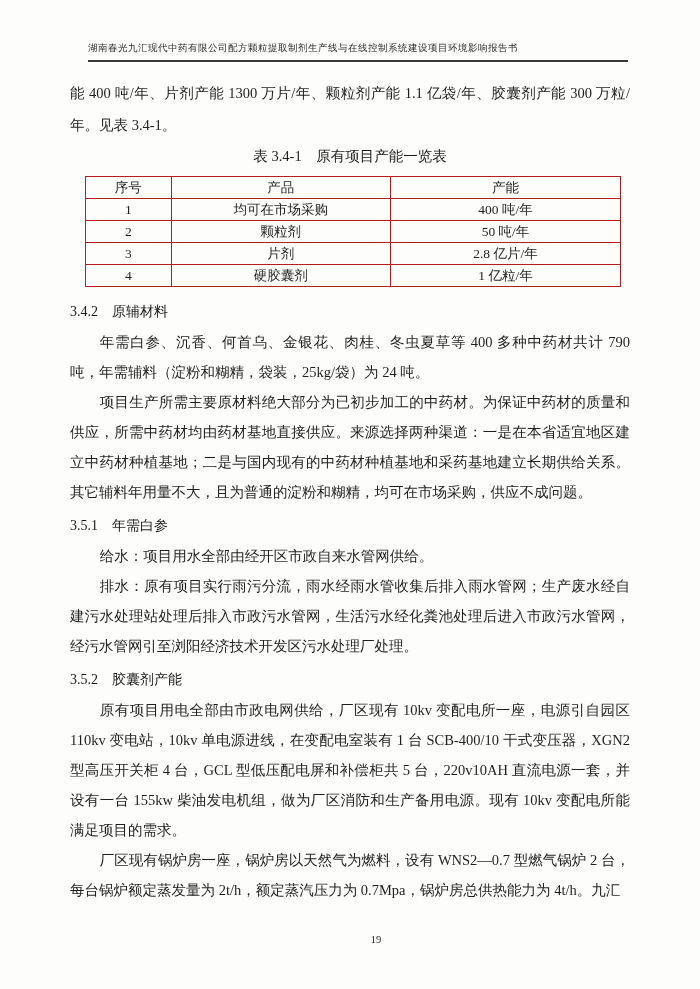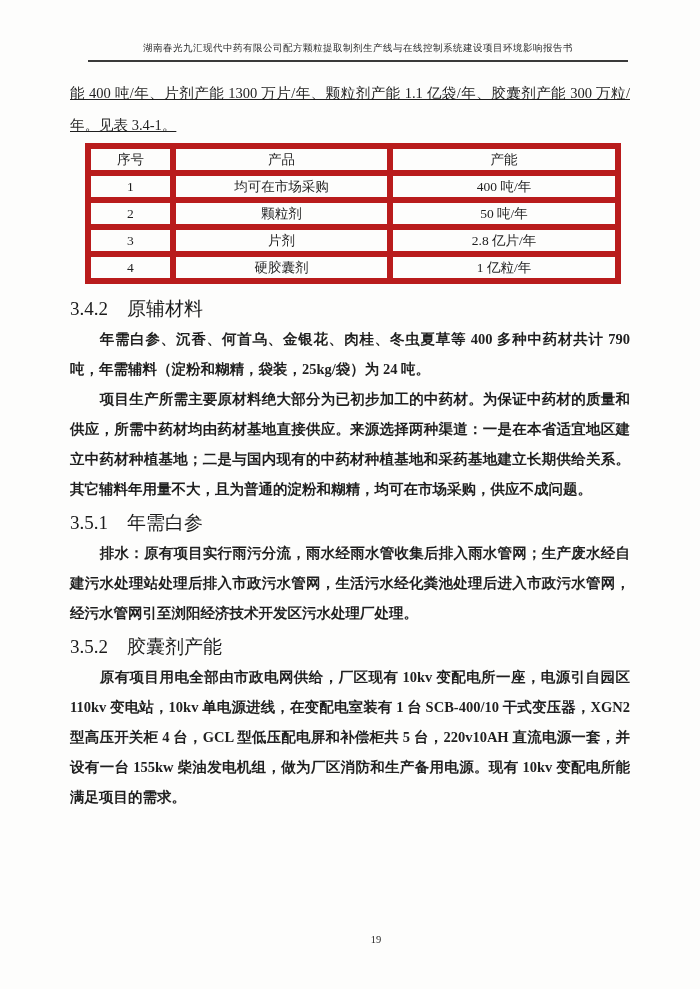--- a/index.html
+++ b/index.html
@@ -18,70 +18,69 @@
     overflow: hidden;
     box-sizing: border-box;
   }
   
   .page-header {
     margin: 42px 72px 0 88px;
     padding-bottom: 5px;
     border-bottom: 2px solid #3a3a3a;
   }
   .header-title {
-    text-align: center;
+    text-align: left;
     font-size: 9.5px;
     letter-spacing: 0.5px;
     color: #2a2a2a;
     white-space: nowrap;
   }
   
   .content {
     margin: 15px 70px 0 70px;
   }
   .body-text {
     font-size: 14.5px;
     line-height: 30px;
     text-align: justify;
     margin: 0;
     color: #1f1f1f;
   }
   .intro {
     line-height: 32px;
     margin-bottom: 2px;
-    text-decoration: underline;
   }
-  .indent { text-indent: 2.05em; font-weight: bold; }
+  .indent { text-indent: 2.05em; }
   .table-caption {
     text-align: center;
     font-size: 14.5px;
     line-height: 22px;
     margin: 4px 0 9px 0;
     color: #1c1c1c;
   }
   table.capacity-table {
     border-collapse: collapse;
     width: 536px;
     margin-left: 15px;
     table-layout: fixed;
   }
   .capacity-table th, .capacity-table td {
-    border: 6px solid #b91c1c;
+    border: 1px solid #b91c1c;
     text-align: center;
     font-weight: normal;
     font-size: 13.5px;
     height: 21px;
     padding: 0 4px;
     color: #1f1f1f;
   }
   .col-no   { width: 16%; }
   .col-prod { width: 41%; }
   .col-cap  { width: 43%; }
   .heading {
-    font-size: 19px;
+    font-size: 14px;
     font-weight: normal;
     line-height: 30px;
     margin: 4px 0 0 0;
     color: #1b1b1b;
   }
   .h-after-table { margin-top: 10px; }
   
   .page-footer {
     position: absolute;
     left: 0;
@@ -99,20 +98,21 @@
 <div class="page">
 
   <div class="page-header">
     <div class="header-title">湖南春光九汇现代中药有限公司配方颗粒提取制剂生产线与在线控制系统建设项目环境影响报告书</div>
   </div>
 
   <div class="content">
 
     <p class="body-text intro">能 400 吨/年、片剂产能 1300 万片/年、颗粒剂产能 1.1 亿袋/年、胶囊剂产能 300 万粒/年。见表 3.4-1。</p>
 
+    <div class="table-caption">表 3.4-1　原有项目产能一览表</div>
 
     <table class="capacity-table">
       <colgroup>
         <col class="col-no">
           <col class="col-prod">
           <col class="col-cap">
       </colgroup>
       <thead>
         <tr>
           <th>序号</th>
@@ -146,28 +146,30 @@
 
     <h3 class="heading h-after-table">3.4.2　原辅材料</h3>
 
     <p class="body-text indent">年需白参、沉香、何首乌、金银花、肉桂、冬虫夏草等 400 多种中药材共计 790 吨，年需辅料（淀粉和糊精，袋装，25kg/袋）为 24 吨。</p>
 
     <p class="body-text indent">项目生产所需主要原材料绝大部分为已初步加工的中药材。为保证中药材的质量和供应，所需中药材均由药材基地直接供应。来源选择两种渠道：一是在本省适宜地区建立中药材种植基地；二是与国内现有的中药材种植基地和采药基地建立长期供给关系。其它辅料年用量不大，且为普通的淀粉和糊精，均可在市场采购，供应不成问题。</p>
 
 
     <h3 class="heading">3.5.1　年需白参</h3>
 
+    <p class="body-text indent">给水：项目用水全部由经开区市政自来水管网供给。</p>
 
     <p class="body-text indent">排水：原有项目实行雨污分流，雨水经雨水管收集后排入雨水管网；生产废水经自建污水处理站处理后排入市政污水管网，生活污水经化粪池处理后进入市政污水管网，经污水管网引至浏阳经济技术开发区污水处理厂处理。</p>
 
     <h3 class="heading">3.5.2　胶囊剂产能</h3>
 
     <p class="body-text indent">原有项目用电全部由市政电网供给，厂区现有 10kv 变配电所一座，电源引自园区 110kv 变电站，10kv 单电源进线，在变配电室装有 1 台 SCB-400/10 干式变压器，XGN2 型高压开关柜 4 台，GCL 型低压配电屏和补偿柜共 5 台，220v10AH 直流电源一套，并设有一台 155kw 柴油发电机组，做为厂区消防和生产备用电源。现有 10kv 变配电所能满足项目的需求。</p>
 
 
+    <p class="body-text indent">厂区现有锅炉房一座，锅炉房以天然气为燃料，设有 WNS2—0.7 型燃气锅炉 2 台，每台锅炉额定蒸发量为 2t/h，额定蒸汽压力为 0.7Mpa，锅炉房总供热能力为 4t/h。九汇</p>
 
   </div>
 
   <div class="page-footer">
     <span>19</span>
   </div>
 
 </div>
 
 </body></html>

